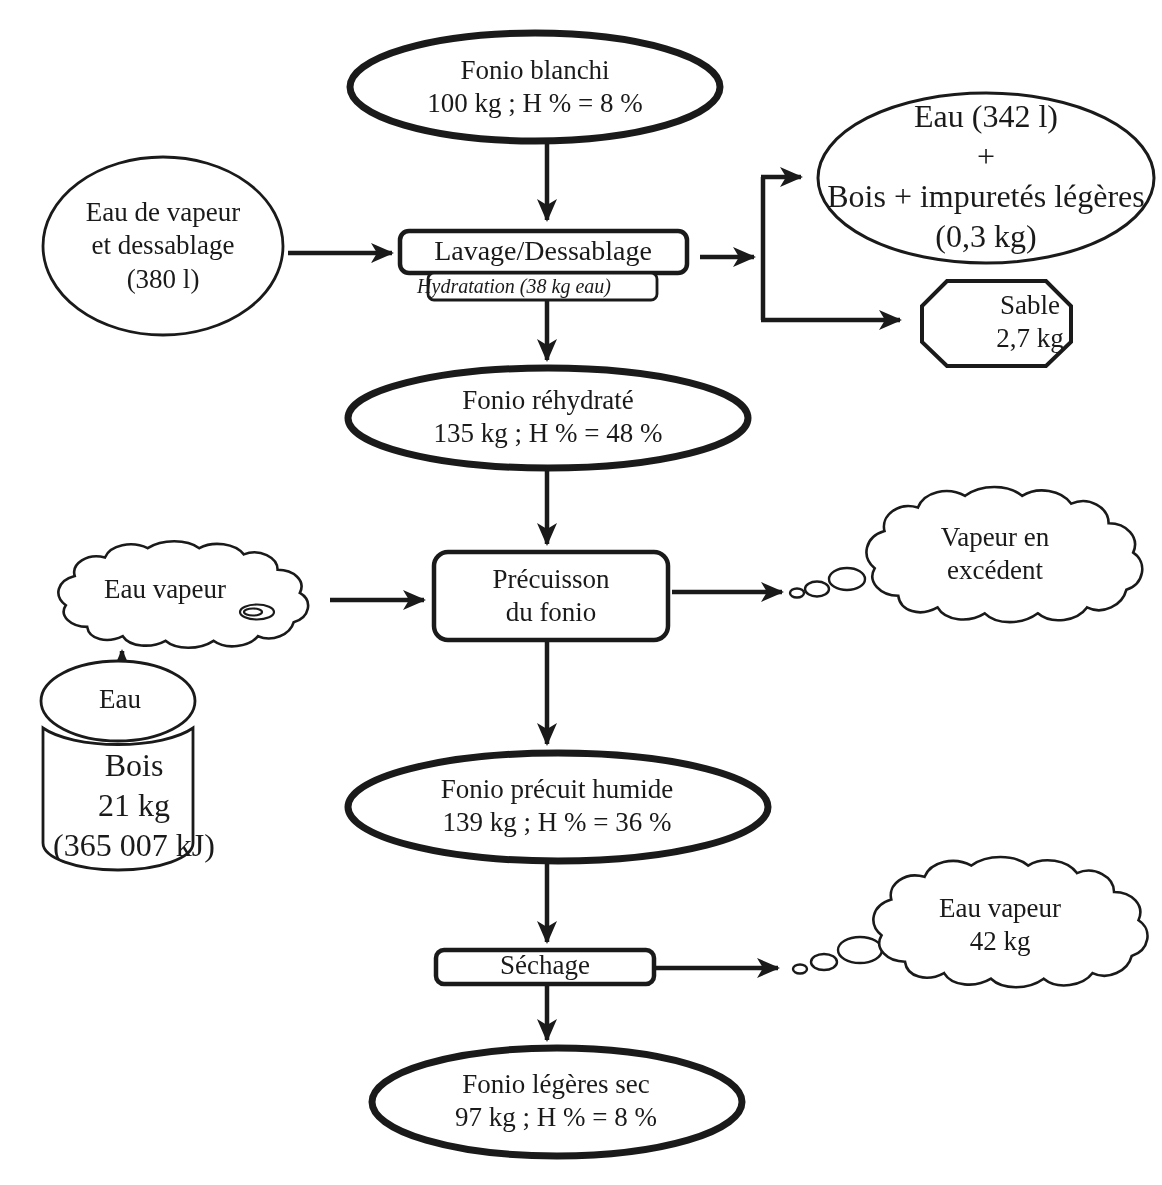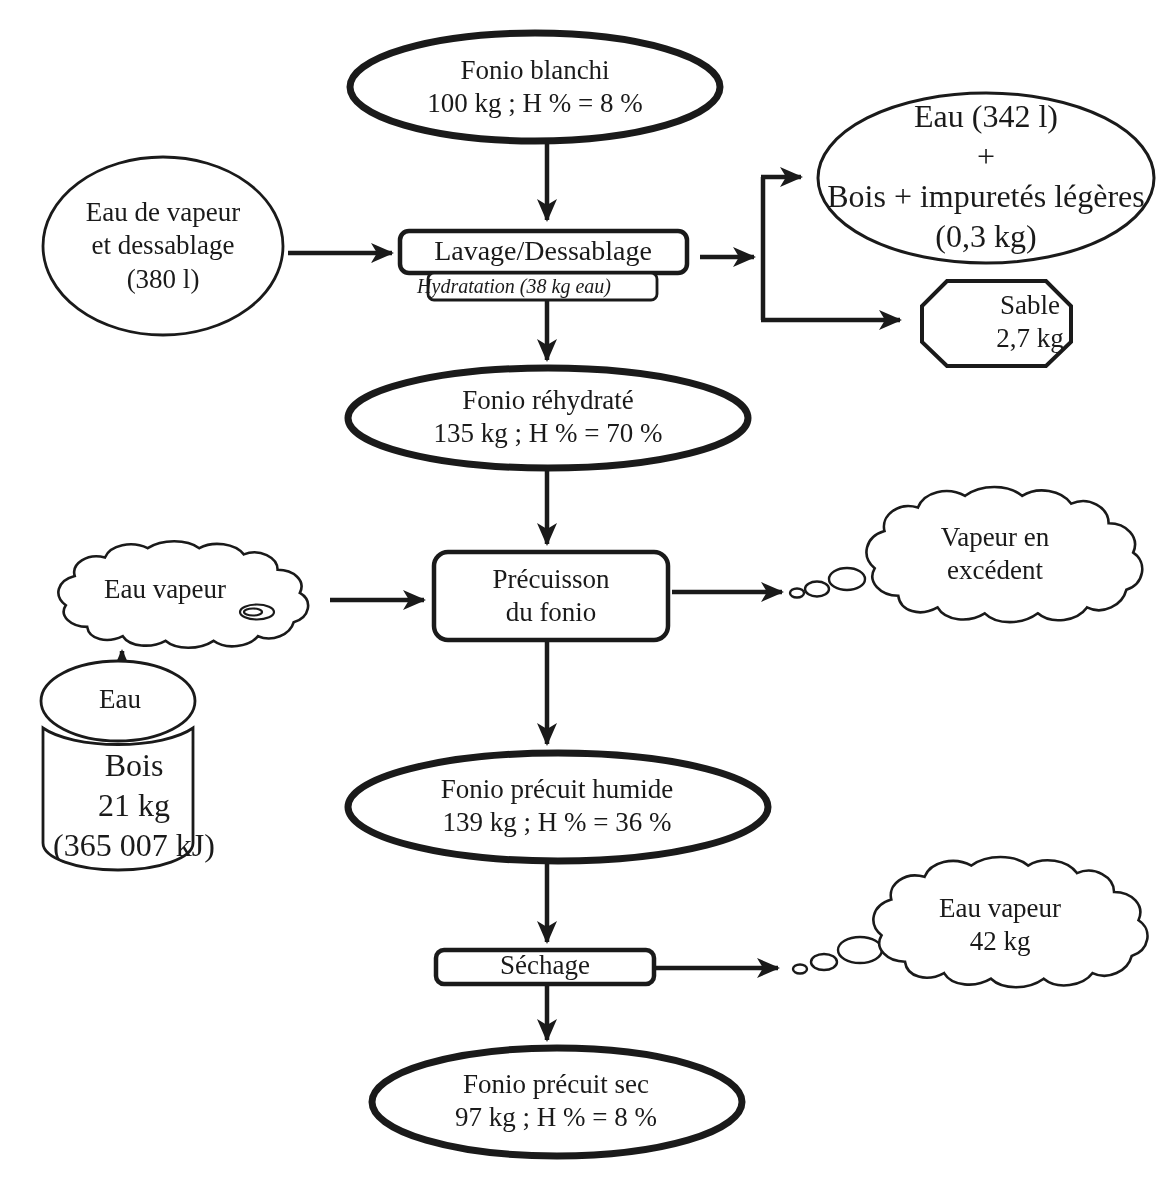--- a/index.html
+++ b/index.html
@@ -119,21 +119,21 @@
     <span>(0,3 kg)</span>
   </div>
 
   <div class="lbl" style="left:996px; top:322px;margin-left:34px;">
     <span>Sable</span>
     <span>2,7 kg</span>
   </div>
 
   <div class="lbl" style="left:548px; top:417px;">
     <span>Fonio réhydraté</span>
-    <span>135 kg ; H % = 70 %</span>
+    <span>135 kg ; H % = 48 %</span>
   </div>
 
   <div class="lbl" style="left:165px; top:590px;">
     <span>Eau vapeur</span>
   </div>
 
   <div class="lbl" style="left:551px; top:596px;">
     <span>Précuisson</span>
     <span>du fonio</span>
   </div>
@@ -161,17 +161,17 @@
   <div class="lbl" style="left:545px; top:966px;">
     <span>Séchage</span>
   </div>
 
   <div class="lbl" style="left:1000px; top:925px;">
     <span>Eau vapeur</span>
     <span>42 kg</span>
   </div>
 
   <div class="lbl" style="left:556px; top:1101px;">
-    <span>Fonio précuit sec</span>
+    <span>Fonio légères sec</span>
     <span>97 kg ; H % = 8 %</span>
   </div>
 
 </div>
 
 </body></html>

